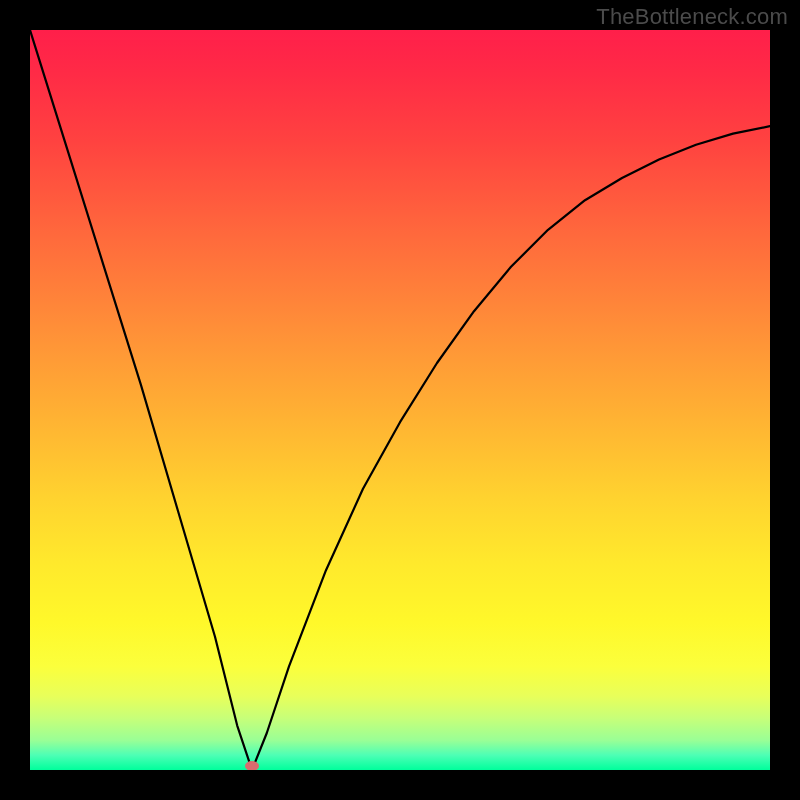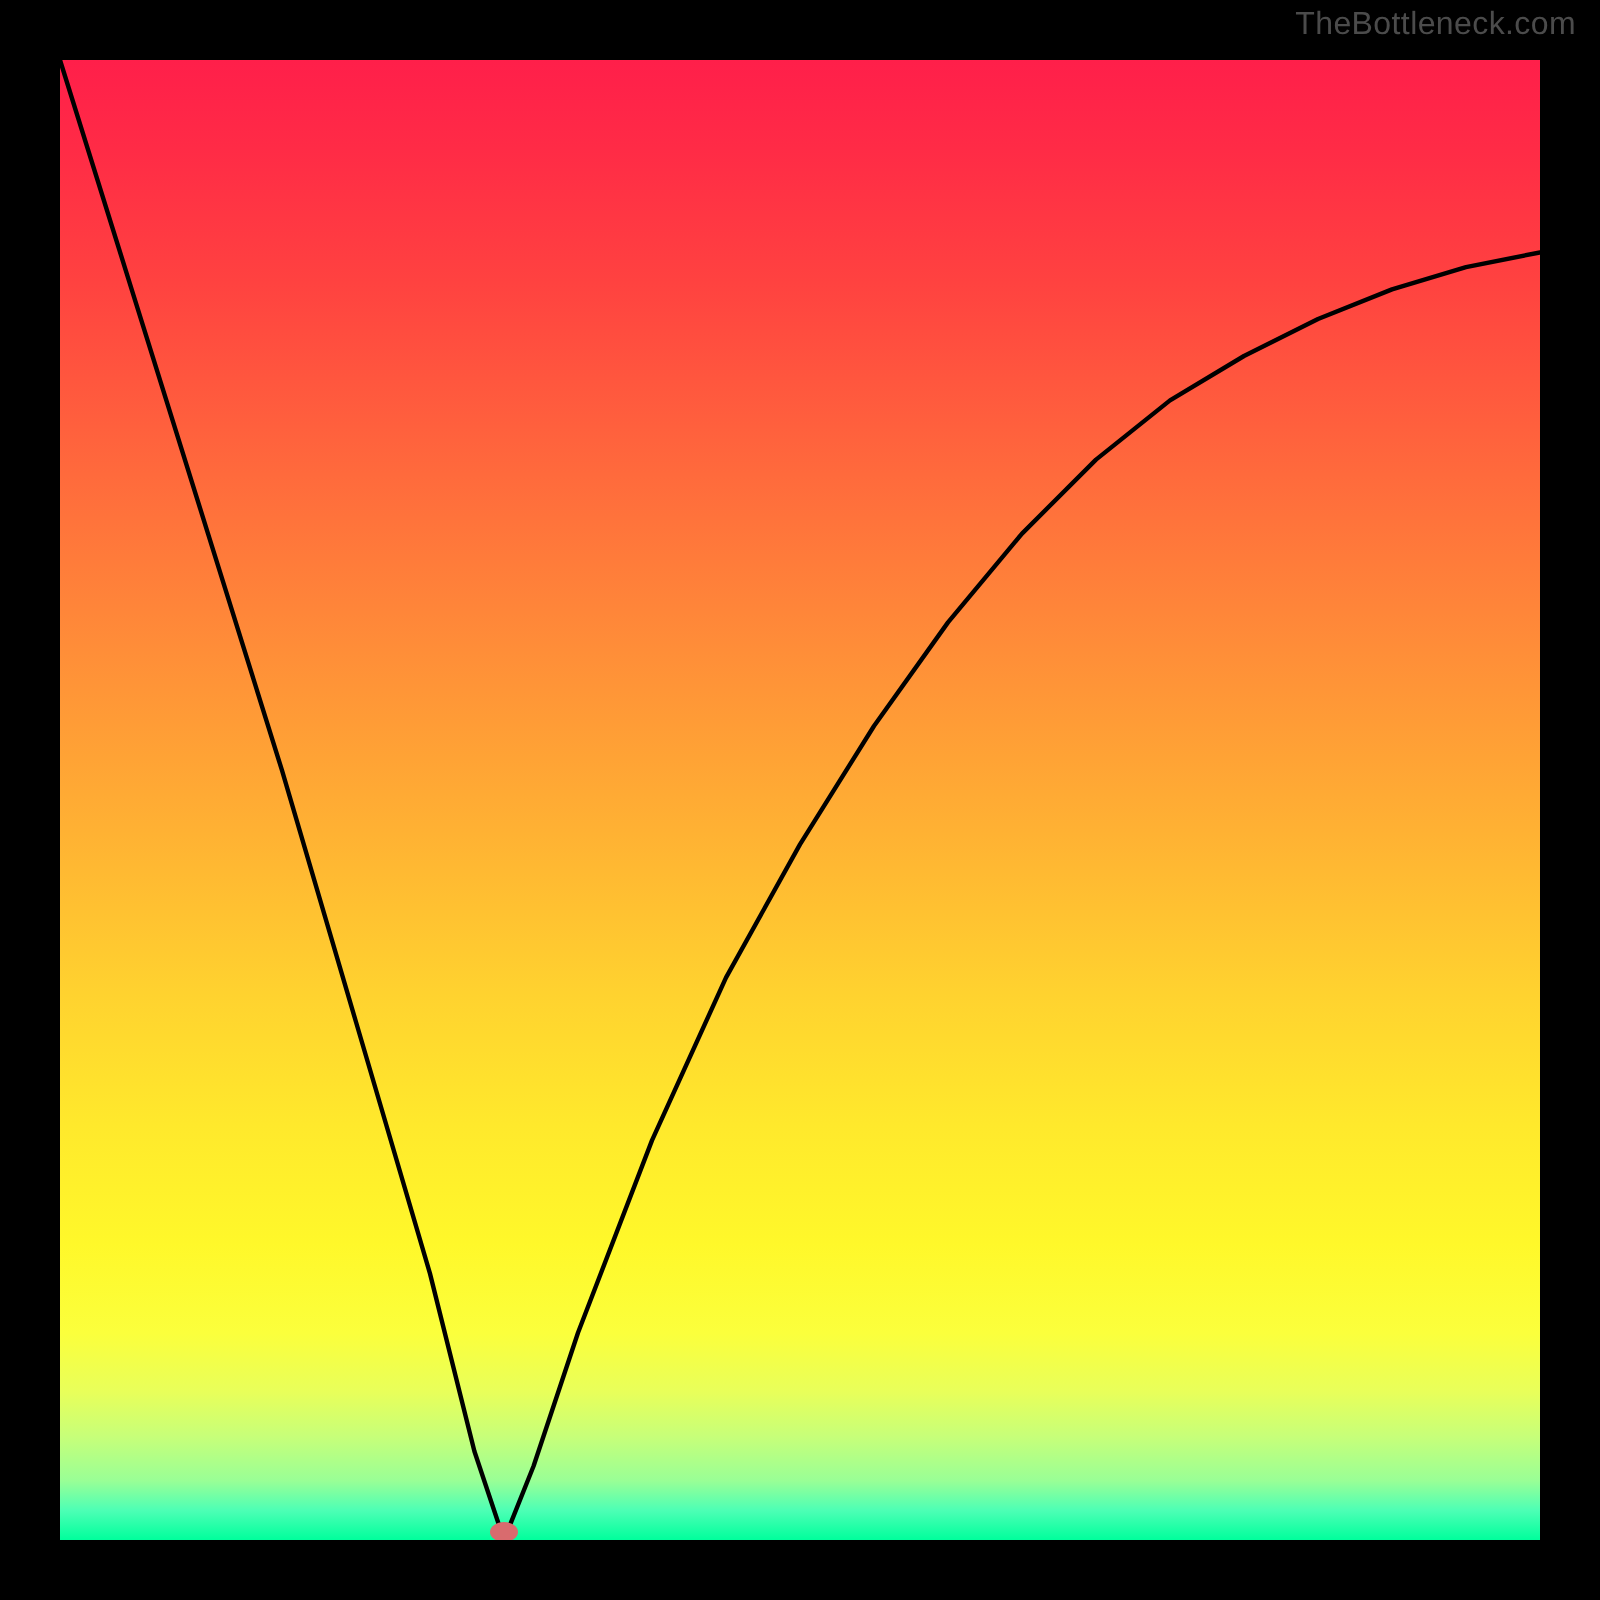--- a/index.html
+++ b/index.html
@@ -9,21 +9,21 @@
     background: #000;
     position: relative;
     font-family: Arial, Helvetica, sans-serif;
     overflow: hidden;
   }
   .watermark {
     position: absolute;
     top: 4px;
     right: 12px;
     color: #4b4b4b;
-    font-size: 16px;
+    font-size: 22px;
     font-weight: 500;
     z-index: 10;
     letter-spacing: 0.2px;
   }
   .plot-area {
     position: absolute;
     left: 30px;
     top: 30px;
     width: 740px;
     height: 740px;

